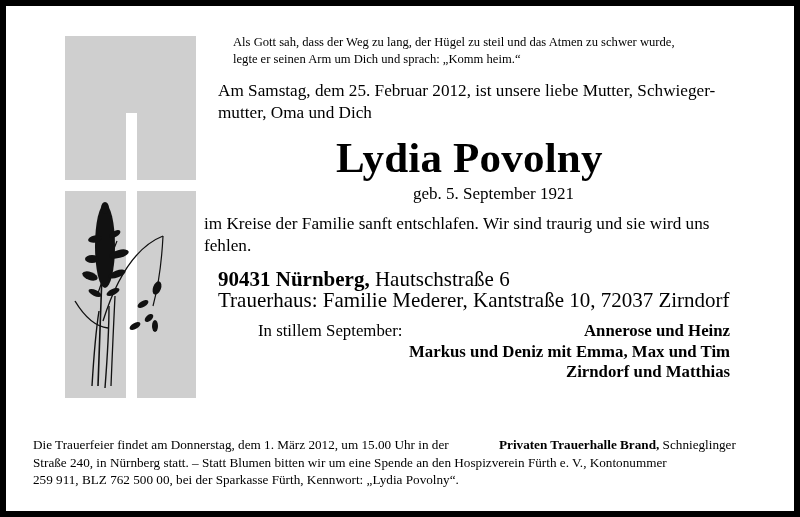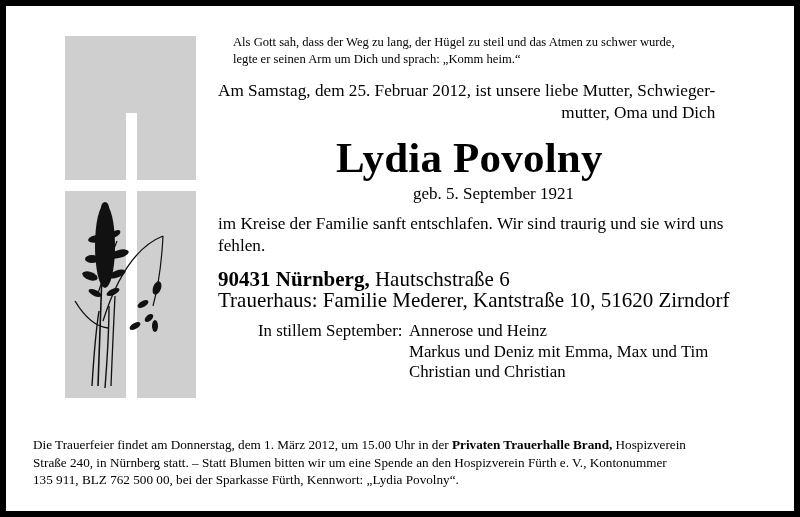--- a/index.html
+++ b/index.html
@@ -12,31 +12,31 @@
     font-family: "Liberation Serif", "DejaVu Serif", serif; color: #000000;
   }
   .cross {
     position: absolute; left: 59px; top: 30px; width: 131px; height: 362px;
   }
   .cross .blk { position: absolute; background: #cfcfcf; }
   .plant { position: absolute; left: 0; top: 0; width: 131px; height: 362px; }
 
   .abs { position: absolute; white-space: nowrap; }
   .poem { left: 227px; top: 28px; font-size: 12.6px; line-height: 17px; }
-  .intro { left: 212px; top: 74px; font-size: 17.2px; line-height: 22px; text-align: right; }
+  .intro { left: 212px; top: 74px; font-size: 17.2px; line-height: 22px; }
   .name { left: 330px; top: 127px; font-size: 43px; font-weight: bold; letter-spacing: 0.2px; line-height: 50px; }
   .born { left: 407px; top: 178px; font-size: 17px; }
-  .body1 { left: 212px; top: 207px; font-size: 17.2px; line-height: 22px; }
+  .body1 { left: 198px; top: 207px; font-size: 17.2px; line-height: 22px; }
   .addr { left: 212px; top: 263px; font-size: 21px; line-height: 21px; }
   .addr b { font-weight: bold; }
   .memory { left: 252px; top: 315px; font-size: 16.8px; line-height: 20.5px; }
   .memory .lbl { position: absolute; left: 0; top: 0; }
-  .memory .names { position: absolute; left: 151px; top: 0; font-weight: normal; }
+  .memory .names { position: absolute; left: 151px; top: 0; font-weight: bold; text-align: right; }
   .footer { left: 27px; top: 430px; font-size: 13.2px; line-height: 17.5px; }
-  .footer b { font-weight: bold; }
+  .footer b { font-weight: bold; margin-left: 47px; }
 </style>
 </head>
 <body>
 
 <div class="page">
 
   <div class="cross">
     <div class="blk" style="left:0;top:0;width:131px;height:77px;"></div>
     <div class="blk" style="left:0;top:77px;width:61px;height:67px;"></div>
     <div class="blk" style="left:72px;top:77px;width:59px;height:67px;"></div>
@@ -87,31 +87,31 @@
   <div class="abs name">Lydia Povolny</div>
   <div class="abs born">geb. 5. September 1921</div>
 
   <div class="abs body1">
     <div>im Kreise der Familie sanft entschlafen. Wir sind traurig und sie wird uns</div>
     <div>fehlen.</div>
   </div>
 
   <div class="abs addr">
     <div><b>90431 Nürnberg,</b><span> Hautschstraße 6</span></div>
-    <div>Trauerhaus: Familie Mederer, Kantstraße 10, 51620 Zirndorf</div>
+    <div>Trauerhaus: Familie Mederer, Kantstraße 10, 72037 Zirndorf</div>
   </div>
 
   <div class="abs memory">
     <div class="lbl">In stillem September:</div>
     <div class="names">
       <div>Annerose und Heinz</div>
       <div>Markus und Deniz mit Emma, Max und Tim</div>
-      <div>Christian und Christian</div>
+      <div>Zirndorf und Matthias</div>
     </div>
   </div>
 
   <div class="abs footer">
-    <div><span>Die Trauerfeier findet am Donnerstag, dem 1. März 2012, um 15.00 Uhr in der </span><b>Privaten Trauerhalle Brand,</b><span> Hospizverein</span></div>
+    <div><span>Die Trauerfeier findet am Donnerstag, dem 1. März 2012, um 15.00 Uhr in der </span><b>Privaten Trauerhalle Brand,</b><span> Schnieglinger</span></div>
     <div>Straße 240, in Nürnberg statt. – Statt Blumen bitten wir um eine Spende an den Hospizverein Fürth e. V., Kontonummer</div>
-    <div>135 911, BLZ 762 500 00, bei der Sparkasse Fürth, Kennwort: „Lydia Povolny“.</div>
+    <div>259 911, BLZ 762 500 00, bei der Sparkasse Fürth, Kennwort: „Lydia Povolny“.</div>
   </div>
 
 </div>
 
 </body></html>

